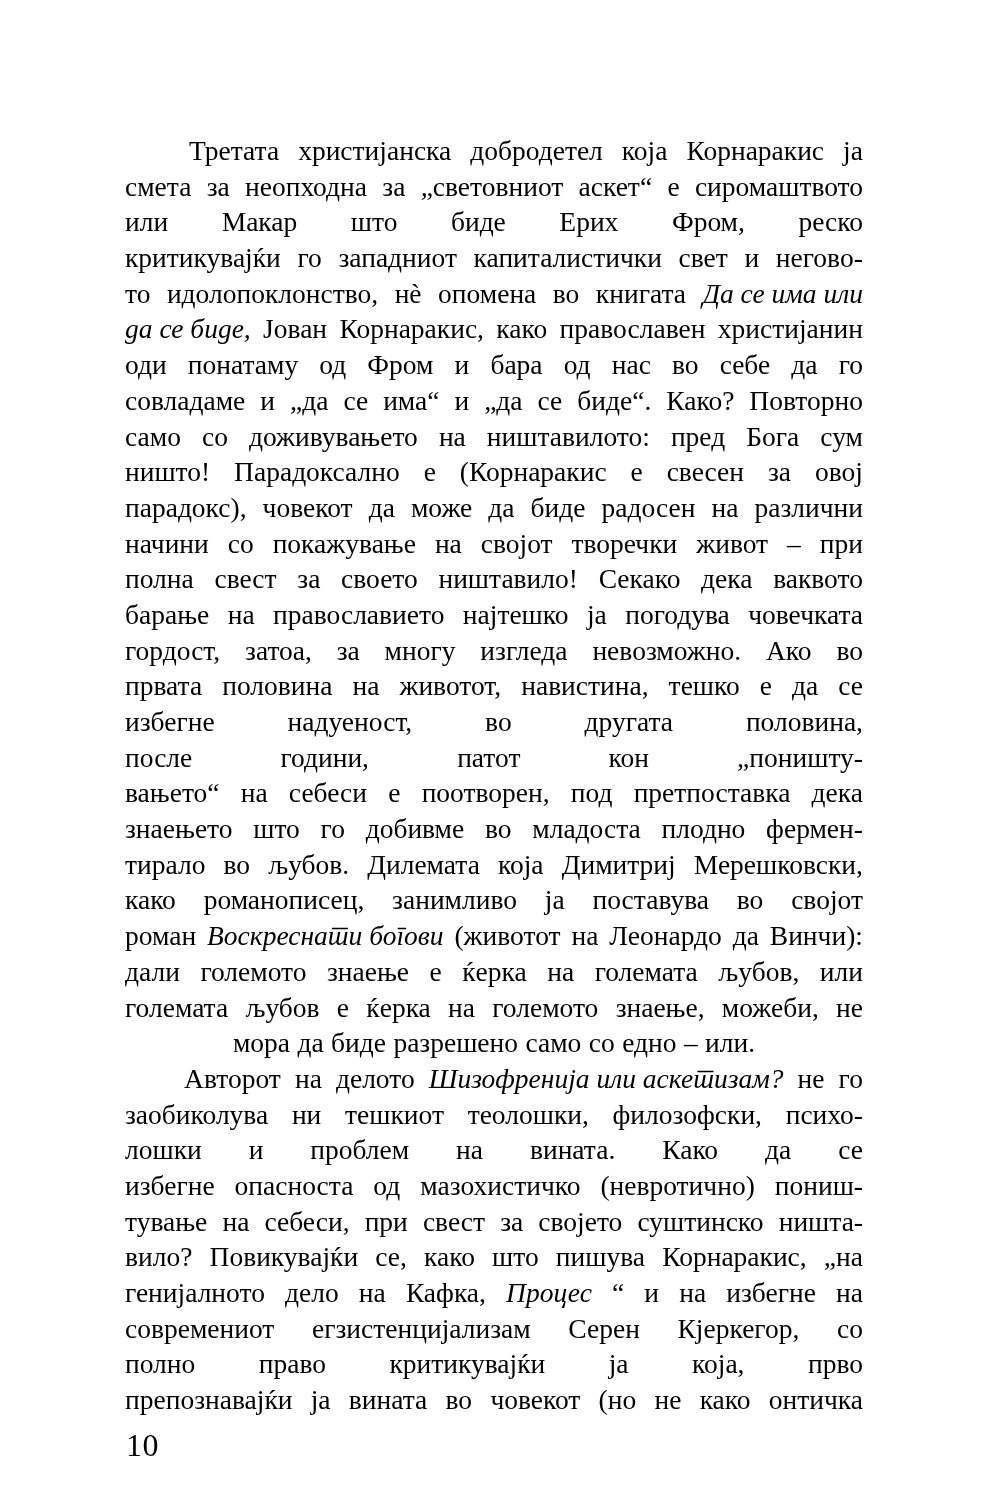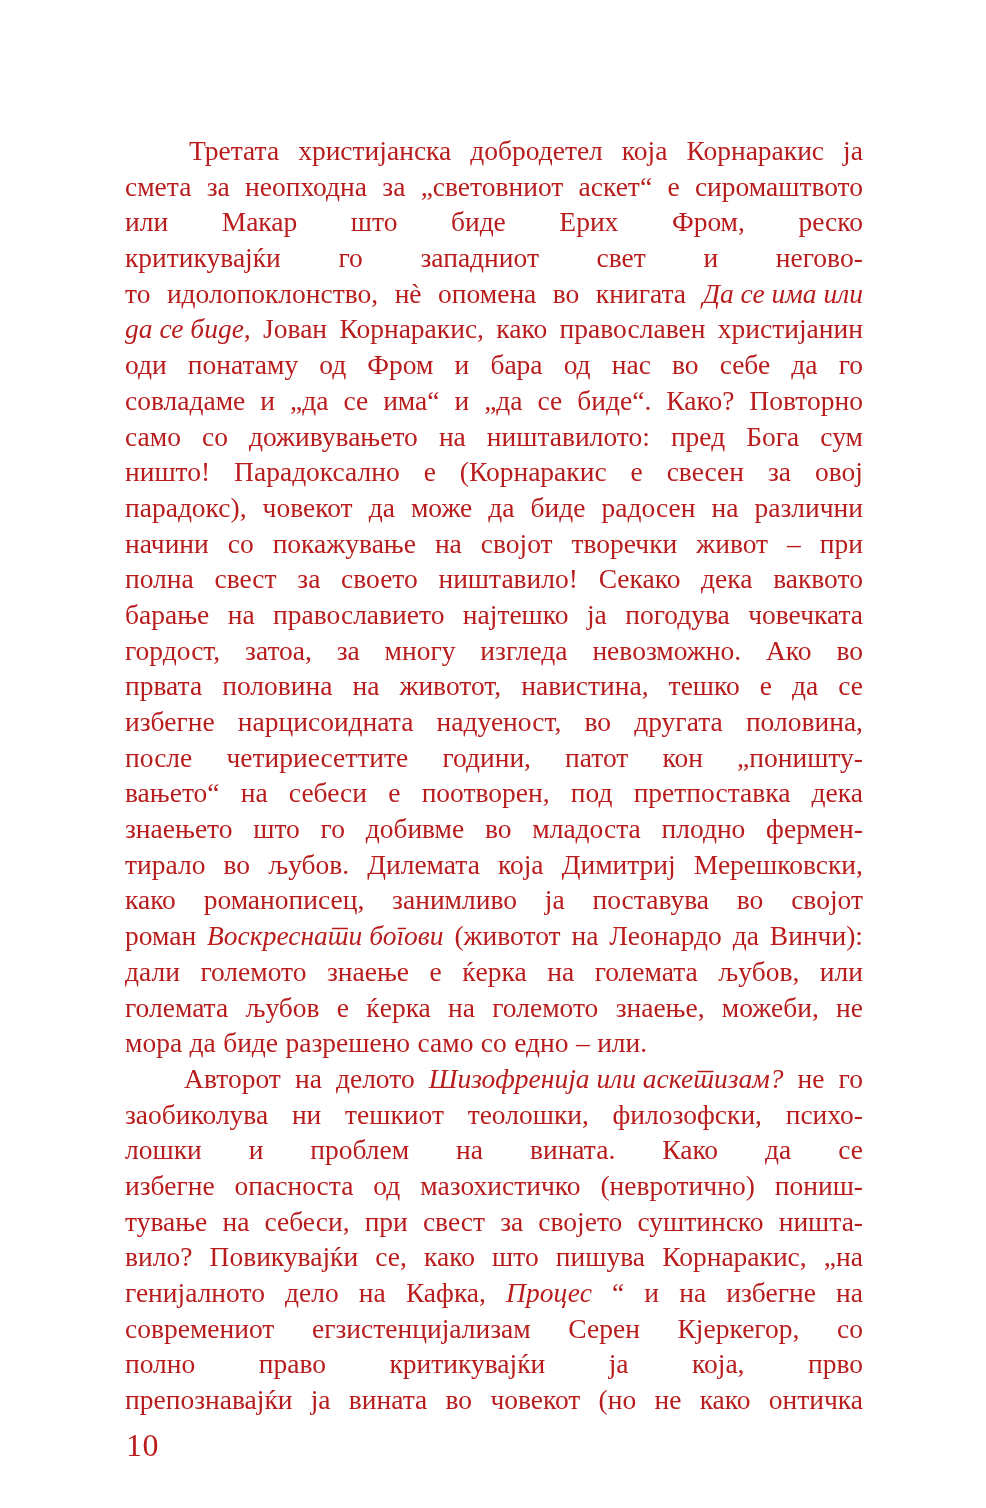--- a/index.html
+++ b/index.html
@@ -9,21 +9,21 @@
     background: #ffffff;
   }
   .page {
     position: relative;
     width: 986px;
     height: 1508px;
     background: #ffffff;
     margin: 0 auto;
     overflow: hidden;
     font-family: "Liberation Serif", "DejaVu Serif", serif;
-    color: #b91c1c;
+    color: #000000;
   }
 
   .text-block {
     position: absolute;
     left: 125px;
     top: 133px;
     width: 738px;
   }
 
   
@@ -36,21 +36,21 @@
     line-height: 35.7px;
     white-space: pre;
     letter-spacing: 0;
   }
   
   .line.just {
     justify-content: space-between;
   }
   
   .line.last {
-    justify-content: flex-start;
+    justify-content: center;
   }
   .line.last .w + .w {
     margin-left: 0.27em;
   }
   
   .indent {
     display: inline-block;
     width: 45px;
     flex: 0 0 45px;
   }
@@ -72,35 +72,35 @@
 </style>
 </head>
 <body>
 
 <div class="page">
 
   <div class="text-block" id="text-block">
       <div class="line just"><span class="indent"></span><span class="w">Третата</span><span class="w">христијанска</span><span class="w">добродетел</span><span class="w">која</span><span class="w">Корнаракис</span><span class="w">ја</span></div>
       <div class="line just"><span class="w">смета</span><span class="w">за</span><span class="w">неопходна</span><span class="w">за</span><span class="w">„световниот</span><span class="w">аскет“</span><span class="w">е</span><span class="w">сиромаштвото</span></div>
       <div class="line just"><span class="w">или</span><span class="w">Макар</span><span class="w">што</span><span class="w">биде</span><span class="w">Ерих</span><span class="w">Фром,</span><span class="w">реско</span></div>
-      <div class="line just"><span class="w">критикувајќи</span><span class="w">го</span><span class="w">западниот</span><span class="w">свет</span><span class="w">и</span><span class="w">неговo-</span></div>
+      <div class="line just"><span class="w">критикувајќи</span><span class="w">го</span><span class="w">западниот</span><span class="w">капиталистички</span><span class="w">свет</span><span class="w">и</span><span class="w">неговo-</span></div>
       <div class="line just"><span class="w">то</span><span class="w">идолопоклонство,</span><span class="w">нè</span><span class="w">опомена</span><span class="w">во</span><span class="w">книгата</span><span class="w it">Да се има или</span></div>
       <div class="line just"><span class="w it">да се биде,</span><span class="w">Јован</span><span class="w">Корнаракис,</span><span class="w">како</span><span class="w">православен</span><span class="w">христијанин</span></div>
       <div class="line just"><span class="w">оди</span><span class="w">понатаму</span><span class="w">од</span><span class="w">Фром</span><span class="w">и</span><span class="w">бара</span><span class="w">од</span><span class="w">нас</span><span class="w">во</span><span class="w">себе</span><span class="w">да</span><span class="w">го</span></div>
       <div class="line just"><span class="w">совладаме</span><span class="w">и</span><span class="w">„да</span><span class="w">се</span><span class="w">има“</span><span class="w">и</span><span class="w">„да</span><span class="w">се</span><span class="w">биде“.</span><span class="w">Како?</span><span class="w">Повторно</span></div>
       <div class="line just"><span class="w">само</span><span class="w">со</span><span class="w">доживувањето</span><span class="w">на</span><span class="w">ништавилото:</span><span class="w">пред</span><span class="w">Бога</span><span class="w">сум</span></div>
       <div class="line just"><span class="w">ништо!</span><span class="w">Парадоксално</span><span class="w">е</span><span class="w">(Корнаракис</span><span class="w">е</span><span class="w">свесен</span><span class="w">за</span><span class="w">овој</span></div>
       <div class="line just"><span class="w">парадокс),</span><span class="w">човекот</span><span class="w">да</span><span class="w">може</span><span class="w">да</span><span class="w">биде</span><span class="w">радосен</span><span class="w">на</span><span class="w">различни</span></div>
       <div class="line just"><span class="w">начини</span><span class="w">со</span><span class="w">покажување</span><span class="w">на</span><span class="w">својот</span><span class="w">творечки</span><span class="w">живот</span><span class="w">–</span><span class="w">при</span></div>
       <div class="line just"><span class="w">полна</span><span class="w">свест</span><span class="w">за</span><span class="w">своето</span><span class="w">ништавило!</span><span class="w">Секако</span><span class="w">дека</span><span class="w">ваквото</span></div>
       <div class="line just"><span class="w">барање</span><span class="w">на</span><span class="w">православието</span><span class="w">најтешко</span><span class="w">ја</span><span class="w">погодува</span><span class="w">човечката</span></div>
       <div class="line just"><span class="w">гордост,</span><span class="w">затоа,</span><span class="w">за</span><span class="w">многу</span><span class="w">изгледа</span><span class="w">невозможно.</span><span class="w">Ако</span><span class="w">во</span></div>
       <div class="line just"><span class="w">првата</span><span class="w">половина</span><span class="w">на</span><span class="w">животот,</span><span class="w">навистина,</span><span class="w">тешко</span><span class="w">е</span><span class="w">да</span><span class="w">се</span></div>
-      <div class="line just"><span class="w">избегне</span><span class="w">нарцисоидната</span><span class="w">надуеност,</span><span class="w">во</span><span class="w">другата</span><span class="w">половина,</span></div>
-      <div class="line just"><span class="w">после</span><span class="w">четириесеттите</span><span class="w">години,</span><span class="w">патот</span><span class="w">кон</span><span class="w">„поништу-</span></div>
+      <div class="line just"><span class="w">избегне</span><span class="w">надуеност,</span><span class="w">во</span><span class="w">другата</span><span class="w">половина,</span></div>
+      <div class="line just"><span class="w">после</span><span class="w">години,</span><span class="w">патот</span><span class="w">кон</span><span class="w">„поништу-</span></div>
       <div class="line just"><span class="w">вањето“</span><span class="w">на</span><span class="w">себеси</span><span class="w">е</span><span class="w">поотворен,</span><span class="w">под</span><span class="w">претпоставка</span><span class="w">дека</span></div>
       <div class="line just"><span class="w">знаењето</span><span class="w">што</span><span class="w">го</span><span class="w">добивме</span><span class="w">во</span><span class="w">младоста</span><span class="w">плодно</span><span class="w">фермен-</span></div>
       <div class="line just"><span class="w">тирало</span><span class="w">во</span><span class="w">љубов.</span><span class="w">Дилемата</span><span class="w">која</span><span class="w">Димитриј</span><span class="w">Мерешковски,</span></div>
       <div class="line just"><span class="w">како</span><span class="w">романописец,</span><span class="w">занимливо</span><span class="w">ја</span><span class="w">поставува</span><span class="w">во</span><span class="w">својот</span></div>
       <div class="line just"><span class="w">роман</span><span class="w it">Воскреснати богови</span><span class="w">(животот</span><span class="w">на</span><span class="w">Леонардо</span><span class="w">да</span><span class="w">Винчи):</span></div>
       <div class="line just"><span class="w">дали</span><span class="w">големото</span><span class="w">знаење</span><span class="w">е</span><span class="w">ќерка</span><span class="w">на</span><span class="w">големата</span><span class="w">љубов,</span><span class="w">или</span></div>
       <div class="line just"><span class="w">големата</span><span class="w">љубов</span><span class="w">е</span><span class="w">ќерка</span><span class="w">на</span><span class="w">големото</span><span class="w">знаење,</span><span class="w">можеби,</span><span class="w">не</span></div>
       <div class="line last"><span class="w">мора</span><span class="w">да</span><span class="w">биде</span><span class="w">разрешено</span><span class="w">само</span><span class="w">со</span><span class="w">едно</span><span class="w">–</span><span class="w">или.</span></div>
       <div class="line just"><span class="indent"></span><span class="w">Авторот</span><span class="w">на</span><span class="w">делото</span><span class="w it">Шизофренија или аскетизам?</span><span class="w">не</span><span class="w">го</span></div>
       <div class="line just"><span class="w">заобиколува</span><span class="w">ни</span><span class="w">тешкиот</span><span class="w">теолошки,</span><span class="w">филозофски,</span><span class="w">психо-</span></div>

